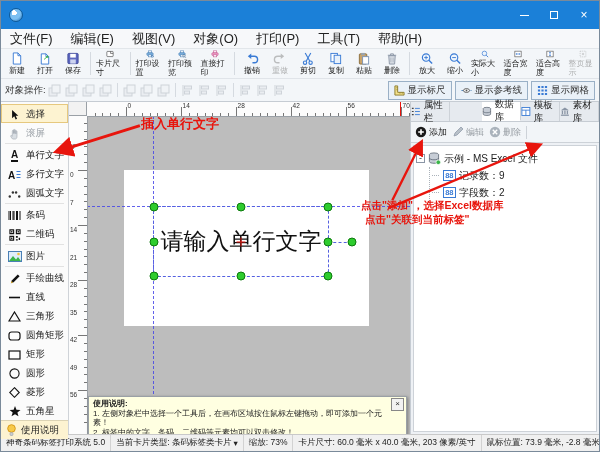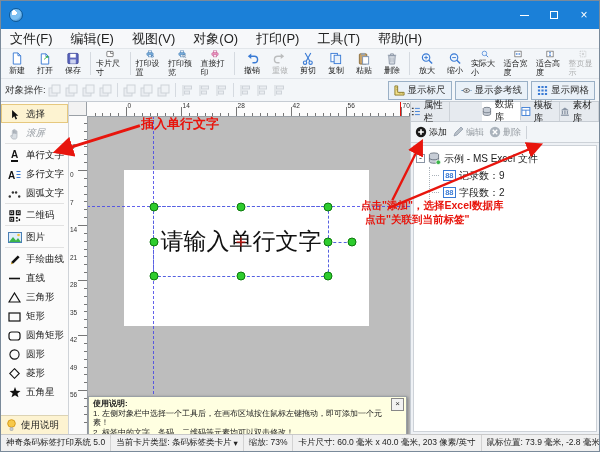--- a/index.html
+++ b/index.html
@@ -30,21 +30,21 @@
   .toggle{display:flex;align-items:center;gap:3px;border:1px solid #9ab0c6;background:#eaf1f8;padding:0 5px;height:17px;margin-left:3px;flex:none;}
   .toggle svg{width:11px;height:11px;}
   .t2-spacer{flex:1;}
   
   .main{flex:1;display:flex;position:relative;min-height:0;}
   
   .sidebar{width:68px;background:#fbfbfb;border-right:1px solid #cfd3d8;display:flex;flex-direction:column;font-size:9.5px;color:#222;padding-top:2px;box-sizing:border-box;flex:none;}
   .tool{display:flex;align-items:center;gap:4px;height:19px;padding:2px 2px 0 5px;border:1px solid transparent;box-sizing:border-box;flex:none;}
   .tool .ic{width:15px;flex:none;display:flex;align-items:center;justify-content:center;}
   .tool.active{background:#fdf3d1;border-color:#e6c87e;}
-  .tool.dis{color:#9aa0a6;font-style:italic;}
+  .tool.dis{color:#9aa0a6;}
   .tsep{height:1px;background:#e2e2e2;margin:1px 4px;flex:none;}
   .help-btn{margin-top:auto;height:18px;background:#fdf3d1;border-top:1px solid #dcd3b4;display:flex;align-items:center;gap:4px;padding-left:5px;flex:none;}
   .help-btn svg{width:11px;height:13px;}
   .atext{font-size:10px;font-weight:bold;color:#111;border-bottom:2px solid #111;line-height:10px;}
   
   .workarea{flex:1;position:relative;background:#bdbdbd;overflow:hidden;min-width:0;}
   .hruler{position:absolute;left:0;top:0;right:0;height:14px;background:#fcfcfc;border-bottom:1px solid #9aa0a6;z-index:2;}
   .vruler{position:absolute;left:0;top:14px;bottom:0;width:18px;background:#fcfcfc;border-right:1px solid #9aa0a6;z-index:2;}
   .corner{position:absolute;left:0;top:0;width:18px;height:14px;background:#f2f2f2;border-right:1px solid #9aa0a6;border-bottom:1px solid #9aa0a6;z-index:3;box-sizing:border-box;}
   .htick{position:absolute;bottom:0;width:1px;background:#777;}
@@ -446,20 +446,28 @@
               <circle cx="4.9" cy="3.5" r="1.2" fill="#333"></circle>
               <circle cx="8.1" cy="3.5" r="1.2" fill="#333"></circle>
               <circle cx="11.2" cy="7.5" r="1.2" fill="#333"></circle>
             </svg>
           </span>
           <span>圆弧文字</span>
         </div>
       <div class="tsep"></div>
       <div class="tool">
           <span class="ic">
+            <svg viewBox="0 0 13 11" width="13" height="11">
+              <path d="M1 1v9M2.5 1v9M5 1v9M6 1v9M8.5 1v9M9.5 1v9M12 1v9" stroke="#111"></path>
+            </svg>
+          </span>
+          <span>条码</span>
+        </div>
+      <div class="tool">
+          <span class="ic">
             <svg viewBox="0 0 13 13" width="12" height="12">
               <path d="M1 1h4v4H1zM8 1h4v4H8zM1 8h4v4H1z" fill="none" stroke="#111" stroke-width="1.2"></path>
               <path d="M2.3 2.3h1.4v1.4H2.3zM9.3 2.3h1.4v1.4H9.3zM2.3 9.3h1.4v1.4H2.3zM7.5 7.5h2v2h-2zM10.5 9.5h1.5v2.5h-1.5zM7.5 11h2v1.5h-2z" fill="#111"></path>
             </svg>
           </span>
           <span>二维码</span>
         </div>
       <div class="tsep"></div>
       <div class="tool">
           <span class="ic">
@@ -493,32 +501,32 @@
           <span class="ic">
             <svg viewBox="0 0 13 11" width="13" height="11">
               <path d="M6.5 1L12 10H1z" fill="none" stroke="#111" stroke-width="1.2"></path>
             </svg>
           </span>
           <span>三角形</span>
         </div>
       <div class="tool">
           <span class="ic">
             <svg viewBox="0 0 13 10" width="13" height="10">
+              <rect x="1" y="1" width="11" height="8" rx="2.5" fill="none" stroke="#111" stroke-width="1.2"></rect>
+            </svg>
+          </span>
+          <span>圆角矩形</span>
+        </div>
+      <div class="tool">
+          <span class="ic">
+            <svg viewBox="0 0 13 10" width="13" height="10">
               <rect x="1" y="1" width="11" height="8" fill="none" stroke="#111" stroke-width="1.2"></rect>
             </svg>
           </span>
           <span>矩形</span>
-        </div>
-      <div class="tool">
-          <span class="ic">
-            <svg viewBox="0 0 13 10" width="13" height="10">
-              <rect x="1" y="1" width="11" height="8" rx="2.5" fill="none" stroke="#111" stroke-width="1.2"></rect>
-            </svg>
-          </span>
-          <span>圆角矩形</span>
         </div>
       <div class="tool">
           <span class="ic">
             <svg viewBox="0 0 12 12" width="11" height="11">
               <circle cx="6" cy="6" r="5" fill="none" stroke="#111" stroke-width="1.2"></circle>
             </svg>
           </span>
           <span>圆形</span>
         </div>
       <div class="tool">

